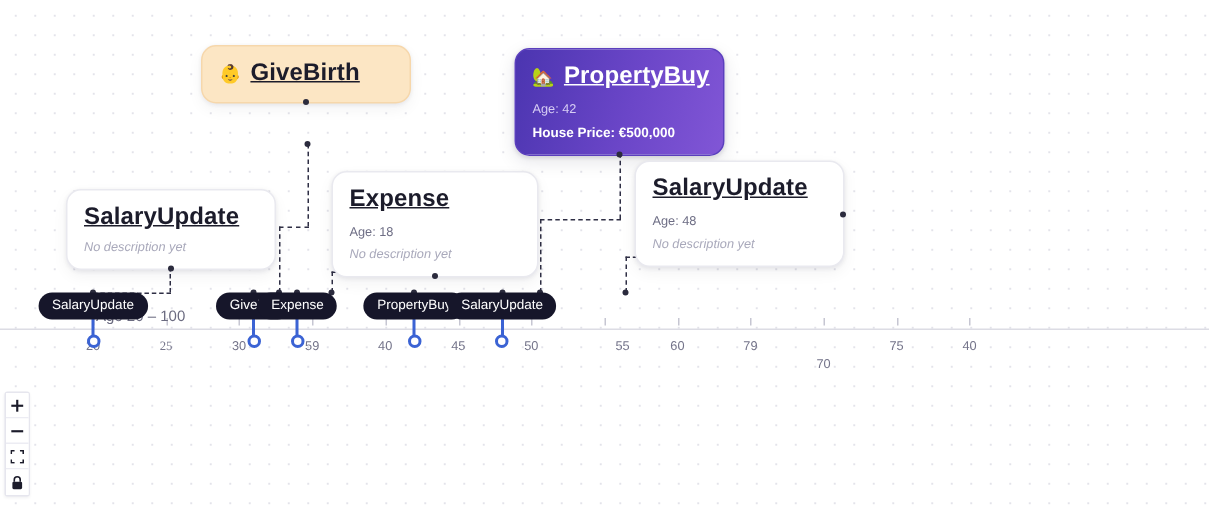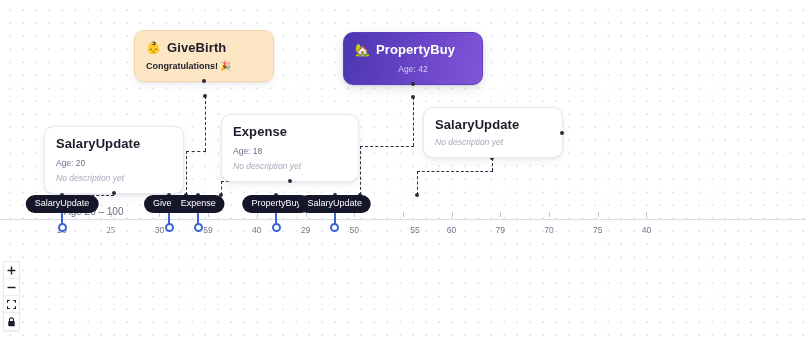--- a/index.html
+++ b/index.html
@@ -39,32 +39,33 @@
     border: 1px solid #5b3fbd;
     box-shadow: 0 1px 3px rgba(20,20,45,.12), 0 4px 12px rgba(20,20,45,.10);
   }
   .card-head {
     display: flex;
     align-items: center;
     gap: 6px;
   }
   .card-emoji { font-size: 12px; line-height: 1; }
   .card-title {
-    font-size: 13px;
+    font-size: 16px;
     font-weight: bold;
     color: #1c1c2b;
     letter-spacing: .1px;
+    text-decoration: underline;
   }
   .card-property .card-title { color: #ffffff; }
   .card-age {
     font-size: 8.5px;
     color: #6e6e85;
     margin-top: 7px;
   }
-  .card-property .card-age { color: #d7cdf4; text-align: center; }
+  .card-property .card-age { color: #d7cdf4; }
   .card-givebirth .card-age { color: #7b6647; }
   .card-desc {
     font-size: 8.5px;
     color: #a9a9bb;
     font-style: italic;
     margin-top: 5px;
   }
   .card-detail {
     font-size: 9px;
     font-weight: bold;
@@ -224,84 +225,84 @@
   <div class="conn conn-v" style="left:492px; top:158px; height:13px;"></div>
   <div class="conn conn-h" style="left:417px; top:171px; width:76px;"></div>
   <div class="conn conn-v" style="left:417px; top:171px; height:24px;"></div>
   <div class="conn-dot" style="left:490px; top:156px;"></div>
   <div class="conn-dot" style="left:415px; top:193px;"></div>
 
   <div class="card card-plain" style="left:44px; top:126px; width:140px;">
     <div class="card-head">
       <span class="card-title">SalaryUpdate</span>
     </div>
-    <div class="card-age">Age: 20</div>
     <div class="card-desc">No description yet</div>
     <span class="card-anchor"></span>
   </div>
 
   <div class="card card-givebirth" style="left:134px; top:30px; width:140px;">
     <div class="card-head">
       <span class="card-emoji">👶</span>
       <span class="card-title">GiveBirth</span>
     </div>
-    <div class="card-detail">Congratulations! 🎉</div>
     <span class="card-anchor"></span>
   </div>
 
   <div class="card card-plain" style="left:221px; top:114px; width:138px;">
     <div class="card-head">
       <span class="card-title">Expense</span>
     </div>
     <div class="card-age">Age: 18</div>
     <div class="card-desc">No description yet</div>
     <span class="card-anchor"></span>
   </div>
 
   <div class="card card-property" style="left:343px; top:32px; width:140px;">
     <div class="card-head">
       <span class="card-emoji">🏡</span>
       <span class="card-title">PropertyBuy</span>
     </div>
     <div class="card-age">Age: 42</div>
+    <div class="card-detail">House Price: €500,000</div>
     <span class="card-anchor"></span>
   </div>
 
   <div class="card card-plain" style="left:423px; top:107px; width:140px;">
     <div class="card-head">
       <span class="card-title">SalaryUpdate</span>
     </div>
+    <div class="card-age">Age: 48</div>
     <div class="card-desc">No description yet</div>
     <span class="card-anchor-r"></span>
   </div>
 
   <div id="axis-line" style="top:219px;"></div>
   <div id="axis-ticks">
       <div class="tick" style="left: 62px; top: 212px;"></div>
       <div class="tick-label" style="left: 62px; top: 225px;">20</div>
       <div class="tick" style="left: 110.7px; top: 212px;"></div>
       <div class="tick-label" style="left: 110.7px; top: 225px; font-family: Liberation Serif, serif;">25</div>
       <div class="tick" style="left: 159.4px; top: 212px;"></div>
       <div class="tick-label" style="left: 159.4px; top: 225px;">30</div>
       <div class="tick" style="left: 208.1px; top: 212px;"></div>
       <div class="tick-label" style="left: 208.1px; top: 225px;">59</div>
       <div class="tick" style="left: 256.8px; top: 212px;"></div>
       <div class="tick-label" style="left: 256.8px; top: 225px;">40</div>
       <div class="tick" style="left: 305.5px; top: 212px;"></div>
-      <div class="tick-label" style="left: 305.5px; top: 225px;">29</div>
+      <div class="tick-label" style="left: 305.5px; top: 225px;">45</div>
       <div class="tick" style="left: 354.2px; top: 212px;"></div>
       <div class="tick-label" style="left: 354.2px; top: 225px;">50</div>
       <div class="tick" style="left: 402.9px; top: 212px;"></div>
       <div class="tick-label" style="left: 415px; top: 225px;">55</div>
       <div class="tick" style="left: 451.6px; top: 212px;"></div>
       <div class="tick-label" style="left: 451.6px; top: 225px;">60</div>
       <div class="tick" style="left: 500.3px; top: 212px;"></div>
       <div class="tick-label" style="left: 500.3px; top: 225px;">79</div>
       <div class="tick" style="left: 549px; top: 212px;"></div>
-      <div class="tick-label" style="left: 549px; top: 225px;">70</div>
+      <div class="tick-label" style="left: 549px; top: 237px;">70</div>
       <div class="tick" style="left: 597.7px; top: 212px;"></div>
       <div class="tick-label" style="left: 597.7px; top: 225px;">75</div>
       <div class="tick" style="left: 646.4px; top: 212px;"></div>
       <div class="tick-label" style="left: 646.4px; top: 225px;">40</div>
     </div>
 
   <div id="range-label" style="left:64px; top:206px;">Age 20 – 100</div>
 
   <div id="markers-layer">
       <div class="marker-stem" style="left: 61px; top: 208px; height: 19px; background: rgb(59, 99, 212);"></div>

